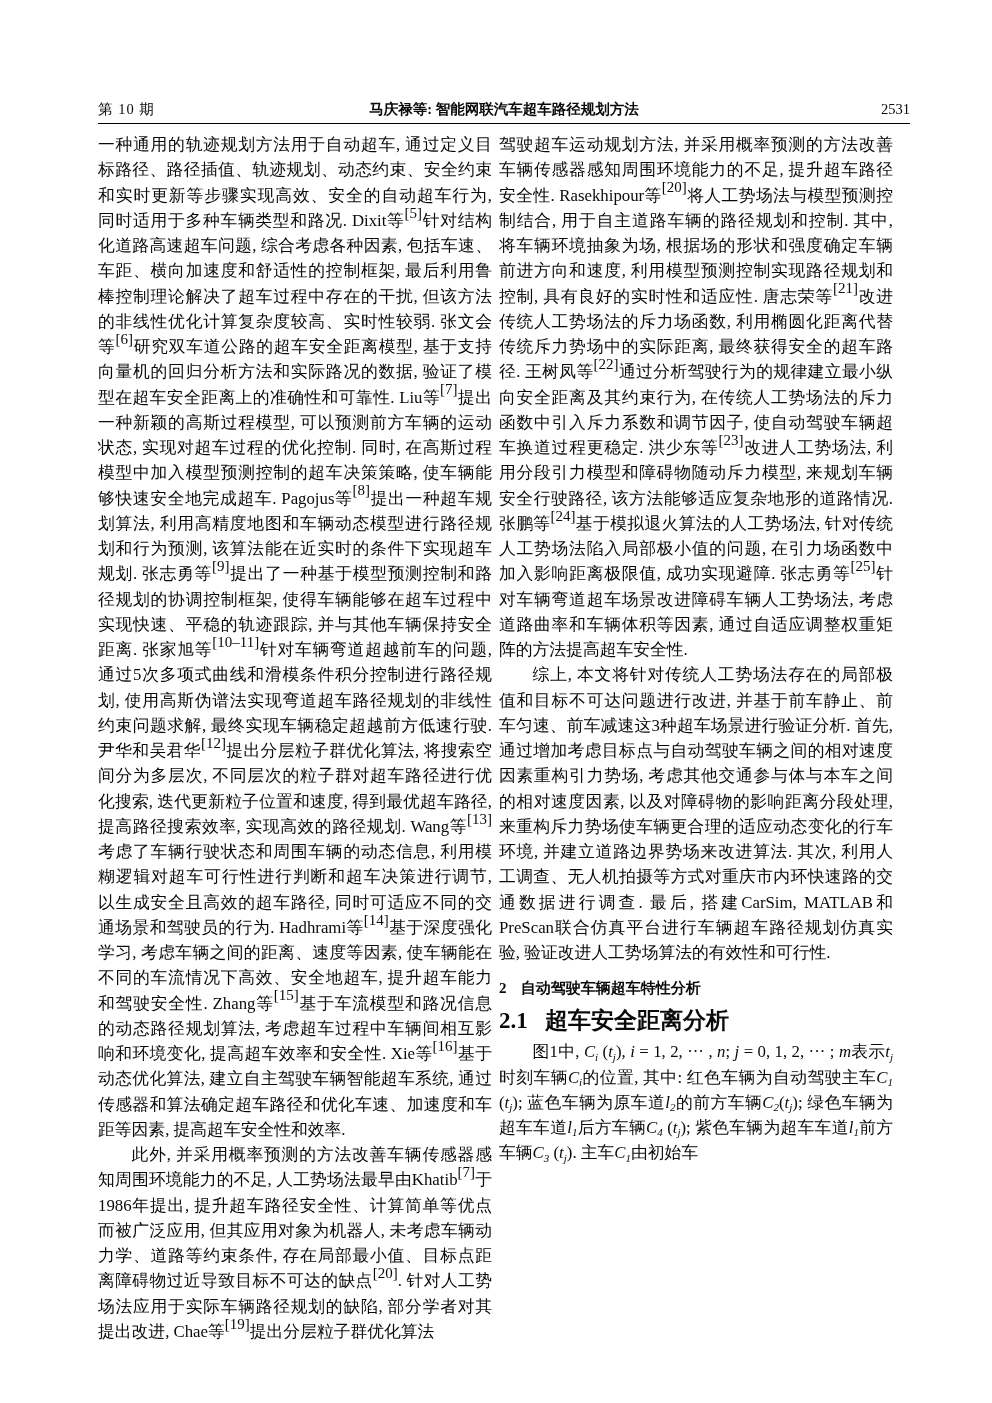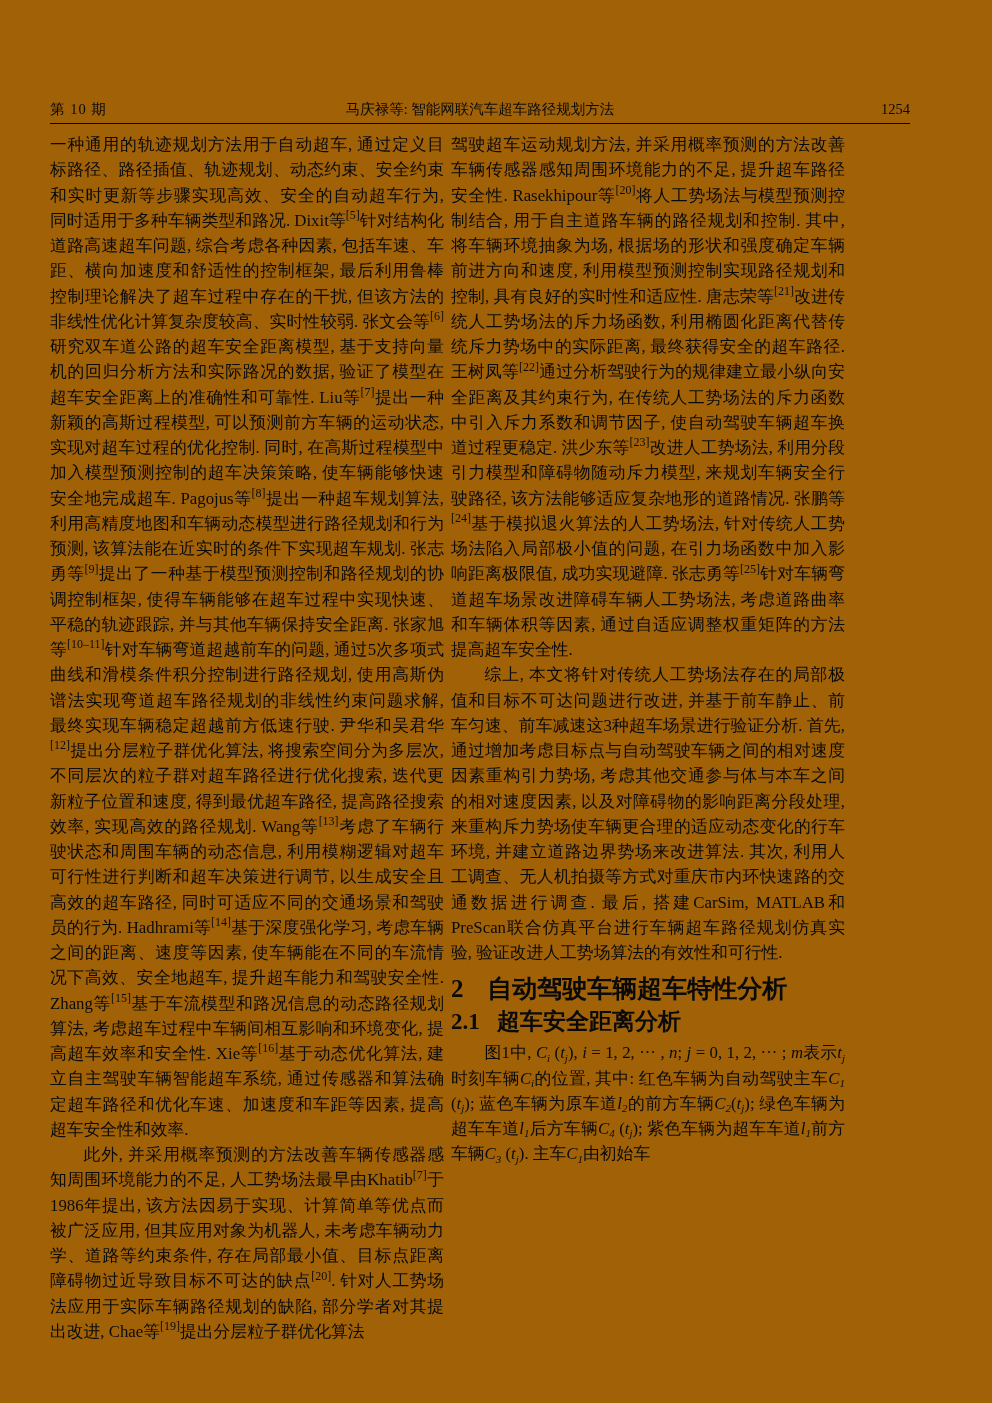--- a/index.html
+++ b/index.html
@@ -1,87 +1,87 @@
 <!DOCTYPE html>
 <html lang="zh"><head>
 <meta charset="utf-8">
 <style>
   html,body{margin:0;padding:0;background:#e8e8e8;}
   .page{
     position:relative;
     width:992px;height:1403px;
     margin:0 auto;
-    background:#a16207;
+    background:#ffffff;
     overflow:hidden;
     box-sizing:border-box;
-    padding:100px 82px 0 50px;
+    padding:100px 82px 0 98px;
     font-family:"Liberation Serif","DejaVu Serif",serif;
     color:#0a0a0a;
   }
   .hdr{
     display:flex;align-items:baseline;
     font-size:14.5px;line-height:18px;
   }
   .hdr .issue{width:180px;text-align:left;letter-spacing:1px;}
-  .hdr .rtitle{flex:1;text-align:center;}
+  .hdr .rtitle{flex:1;text-align:center;font-weight:bold;}
   .hdr .pageno{width:180px;text-align:right;}
   .rule{border-bottom:1.7px solid #000;margin-top:5px;}
   .columns{
     display:flex;gap:7px;margin-top:8px;
   }
   .col{
     width:394px;
     font-size:16.8px;
     line-height:25.25px;
     text-align:justify;
     text-justify:inter-ideograph;
   }
   p.para{margin:0;}
   p.indent{text-indent:2em;}
   sup.ref{
-    font-size:12px;line-height:0;
+    font-size:15px;line-height:0;
     vertical-align:baseline;position:relative;top:-0.55em;
     letter-spacing:0;
   }
   .mi{font-style:italic;font-family:"Liberation Serif","DejaVu Serif",serif;}
   .mr{font-family:"Liberation Serif","DejaVu Serif",serif;}
   sub.msub{
     font-size:11px;line-height:0;
     vertical-align:baseline;position:relative;top:0.3em;
     font-style:italic;
   }
   .h2{
-    font-size:25px;font-weight:700;line-height:26px;
+    font-size:15px;font-weight:700;line-height:26px;
     margin:10px 0 8px 0;
     font-family:"Liberation Sans","DejaVu Sans",sans-serif;
     text-align:left;text-indent:0;
   }
   .h2 .hnum{font-family:"Liberation Serif","DejaVu Serif",serif;margin-right:0.95em;}
   .h3{
     font-size:23px;font-weight:700;line-height:23px;
     margin:2px 0 7px 0;
     font-family:"Liberation Sans","DejaVu Sans",sans-serif;
     text-align:left;text-indent:0;
   }
   .h3 .hnum{font-family:"Liberation Serif","DejaVu Serif",serif;margin-right:0.75em;}
 </style>
 </head>
 <body>
 
 <div class="page">
   <div class="hdr">
     <span class="issue">第 10 期</span>
     <span class="rtitle">马庆禄等: 智能网联汽车超车路径规划方法</span>
-    <span class="pageno">1254</span>
+    <span class="pageno">2531</span>
   </div>
   <div class="rule"></div>
   <div class="columns">
     <div class="col">
         <p class="para"><span>一种通用的轨迹规划方法用于自动超车, 通过定义目标路径、路径插值、轨迹规划、动态约束、安全约束和实时更新等步骤实现高效、安全的自动超车行为, 同时适用于多种车辆类型和路况. Dixit等</span><sup class="ref">[5]</sup><span>针对结构化道路高速超车问题, 综合考虑各种因素, 包括车速、车距、横向加速度和舒适性的控制框架, 最后利用鲁棒控制理论解决了超车过程中存在的干扰, 但该方法的非线性优化计算复杂度较高、实时性较弱. 张文会等</span><sup class="ref">[6]</sup><span>研究双车道公路的超车安全距离模型, 基于支持向量机的回归分析方法和实际路况的数据, 验证了模型在超车安全距离上的准确性和可靠性. Liu等</span><sup class="ref">[7]</sup><span>提出一种新颖的高斯过程模型, 可以预测前方车辆的运动状态, 实现对超车过程的优化控制. 同时, 在高斯过程模型中加入模型预测控制的超车决策策略, 使车辆能够快速安全地完成超车. Pagojus等</span><sup class="ref">[8]</sup><span>提出一种超车规划算法, 利用高精度地图和车辆动态模型进行路径规划和行为预测, 该算法能在近实时的条件下实现超车规划. 张志勇等</span><sup class="ref">[9]</sup><span>提出了一种基于模型预测控制和路径规划的协调控制框架, 使得车辆能够在超车过程中实现快速、平稳的轨迹跟踪, 并与其他车辆保持安全距离. 张家旭等</span><sup class="ref">[10–11]</sup><span>针对车辆弯道超越前车的问题, 通过5次多项式曲线和滑模条件积分控制进行路径规划, 使用高斯伪谱法实现弯道超车路径规划的非线性约束问题求解, 最终实现车辆稳定超越前方低速行驶. 尹华和吴君华</span><sup class="ref">[12]</sup><span>提出分层粒子群优化算法, 将搜索空间分为多层次, 不同层次的粒子群对超车路径进行优化搜索, 迭代更新粒子位置和速度, 得到最优超车路径, 提高路径搜索效率, 实现高效的路径规划. Wang等</span><sup class="ref">[13]</sup><span>考虑了车辆行驶状态和周围车辆的动态信息, 利用模糊逻辑对超车可行性进行判断和超车决策进行调节, 以生成安全且高效的超车路径, 同时可适应不同的交通场景和驾驶员的行为. Hadhrami等</span><sup class="ref">[14]</sup><span>基于深度强化学习, 考虑车辆之间的距离、速度等因素, 使车辆能在不同的车流情况下高效、安全地超车, 提升超车能力和驾驶安全性. Zhang等</span><sup class="ref">[15]</sup><span>基于车流模型和路况信息的动态路径规划算法, 考虑超车过程中车辆间相互影响和环境变化, 提高超车效率和安全性. Xie等</span><sup class="ref">[16]</sup><span>基于动态优化算法, 建立自主驾驶车辆智能超车系统, 通过传感器和算法确定超车路径和优化车速、加速度和车距等因素, 提高超车安全性和效率.</span></p>
-        <p class="para indent"><span>此外, 并采用概率预测的方法改善车辆传感器感知周围环境能力的不足, 人工势场法最早由Khatib</span><sup class="ref">[7]</sup><span>于1986年提出, 该方法因易于实现、计算简单等优点而被广泛应用, 但其应用对象为机器人, 未考虑车辆动力学、道路等约束条件, 存在局部最小值、目标点距离障碍物过近导致目标不可达的缺点</span><sup class="ref">[20]</sup><span>. 针对人工势场法应用于实际车辆路径规划的缺陷, 部分学者对其提出改进, Chae等</span><sup class="ref">[19]</sup><span>提出分层粒子群优化算法</span></p>
+        <p class="para indent"><span>此外, 并采用概率预测的方法改善车辆传感器感知周围环境能力的不足, 人工势场法最早由Khatib</span><sup class="ref">[7]</sup><span>于1986年提出, 提升超车路径安全性、计算简单等优点而被广泛应用, 但其应用对象为机器人, 未考虑车辆动力学、道路等约束条件, 存在局部最小值、目标点距离障碍物过近导致目标不可达的缺点</span><sup class="ref">[20]</sup><span>. 针对人工势场法应用于实际车辆路径规划的缺陷, 部分学者对其提出改进, Chae等</span><sup class="ref">[19]</sup><span>提出分层粒子群优化算法</span></p>
       </div>
     <div class="col">
         <p class="para"><span>驾驶超车运动规划方法, 并采用概率预测的方法改善车辆传感器感知周围环境能力的不足, 提升超车路径安全性. Rasekhipour等</span><sup class="ref">[20]</sup><span>将人工势场法与模型预测控制结合, 用于自主道路车辆的路径规划和控制. 其中, 将车辆环境抽象为场, 根据场的形状和强度确定车辆前进方向和速度, 利用模型预测控制实现路径规划和控制, 具有良好的实时性和适应性. 唐志荣等</span><sup class="ref">[21]</sup><span>改进传统人工势场法的斥力场函数, 利用椭圆化距离代替传统斥力势场中的实际距离, 最终获得安全的超车路径. 王树凤等</span><sup class="ref">[22]</sup><span>通过分析驾驶行为的规律建立最小纵向安全距离及其约束行为, 在传统人工势场法的斥力函数中引入斥力系数和调节因子, 使自动驾驶车辆超车换道过程更稳定. 洪少东等</span><sup class="ref">[23]</sup><span>改进人工势场法, 利用分段引力模型和障碍物随动斥力模型, 来规划车辆安全行驶路径, 该方法能够适应复杂地形的道路情况. 张鹏等</span><sup class="ref">[24]</sup><span>基于模拟退火算法的人工势场法, 针对传统人工势场法陷入局部极小值的问题, 在引力场函数中加入影响距离极限值, 成功实现避障. 张志勇等</span><sup class="ref">[25]</sup><span>针对车辆弯道超车场景改进障碍车辆人工势场法, 考虑道路曲率和车辆体积等因素, 通过自适应调整权重矩阵的方法提高超车安全性.</span></p>
         <p class="para indent"><span>综上, 本文将针对传统人工势场法存在的局部极值和目标不可达问题进行改进, 并基于前车静止、前车匀速、前车减速这3种超车场景进行验证分析. 首先, 通过增加考虑目标点与自动驾驶车辆之间的相对速度因素重构引力势场, 考虑其他交通参与体与本车之间的相对速度因素, 以及对障碍物的影响距离分段处理, 来重构斥力势场使车辆更合理的适应动态变化的行车环境, 并建立道路边界势场来改进算法. 其次, 利用人工调查、无人机拍摄等方式对重庆市内环快速路的交通数据进行调查. 最后, 搭建CarSim, MATLAB和PreScan联合仿真平台进行车辆超车路径规划仿真实验, 验证改进人工势场算法的有效性和可行性.</span></p>
         <div class="h2"><span class="hnum">2</span><span class="htitle">自动驾驶车辆超车特性分析</span></div>
         <div class="h3"><span class="hnum">2.1</span><span class="htitle">超车安全距离分析</span></div>
         <p class="para indent"><span>图1中, </span><span class="mi">C</span><sub class="msub">i</sub><span class="mr"> (</span><span class="mi">t</span><sub class="msub">j</sub><span class="mr">)</span><span>, </span><span class="mi">i</span><span class="mr"> = 1, 2, ··· , </span><span class="mi">n</span><span class="mr">; </span><span class="mi">j</span><span class="mr"> = 0, 1, 2, ··· ; </span><span class="mi">m</span><span>表示</span><span class="mi">t</span><sub class="msub">j</sub><span>时刻车辆</span><span class="mi">C</span><sub class="msub">i</sub><span>的位置, 其中: 红色车辆为自动驾驶主车</span><span class="mi">C</span><sub class="msub">1</sub><span class="mr"> (</span><span class="mi">t</span><sub class="msub">j</sub><span class="mr">)</span><span>; 蓝色车辆为原车道</span><span class="mi">l</span><sub class="msub">2</sub><span>的前方车辆</span><span class="mi">C</span><sub class="msub">2</sub><span class="mr">(</span><span class="mi">t</span><sub class="msub">j</sub><span class="mr">)</span><span>; 绿色车辆为超车车道</span><span class="mi">l</span><sub class="msub">1</sub><span>后方车辆</span><span class="mi">C</span><sub class="msub">4</sub><span class="mr"> (</span><span class="mi">t</span><sub class="msub">j</sub><span class="mr">)</span><span>; 紫色车辆为超车车道</span><span class="mi">l</span><sub class="msub">1</sub><span>前方车辆</span><span class="mi">C</span><sub class="msub">3</sub><span class="mr"> (</span><span class="mi">t</span><sub class="msub">j</sub><span class="mr">)</span><span>. 主车</span><span class="mi">C</span><sub class="msub">1</sub><span>由初始车</span></p>
       </div>
   </div>
 </div>

